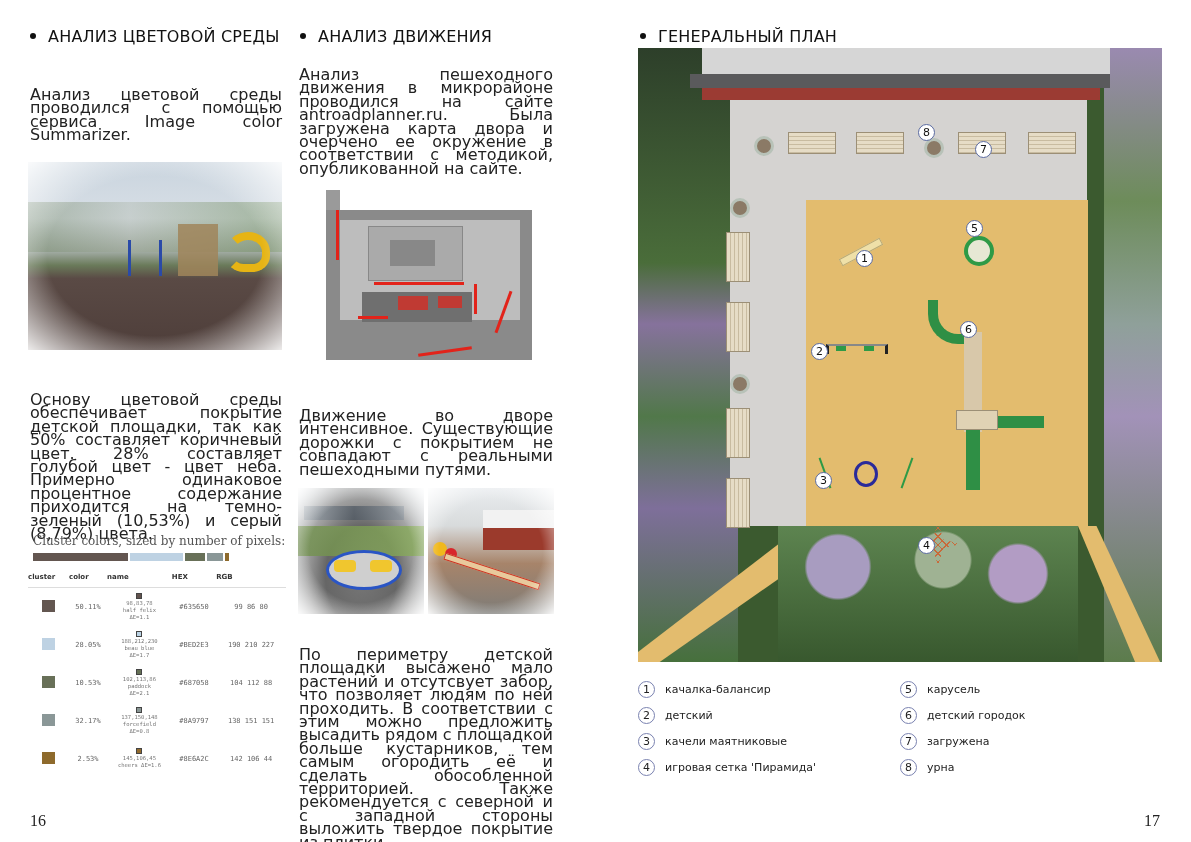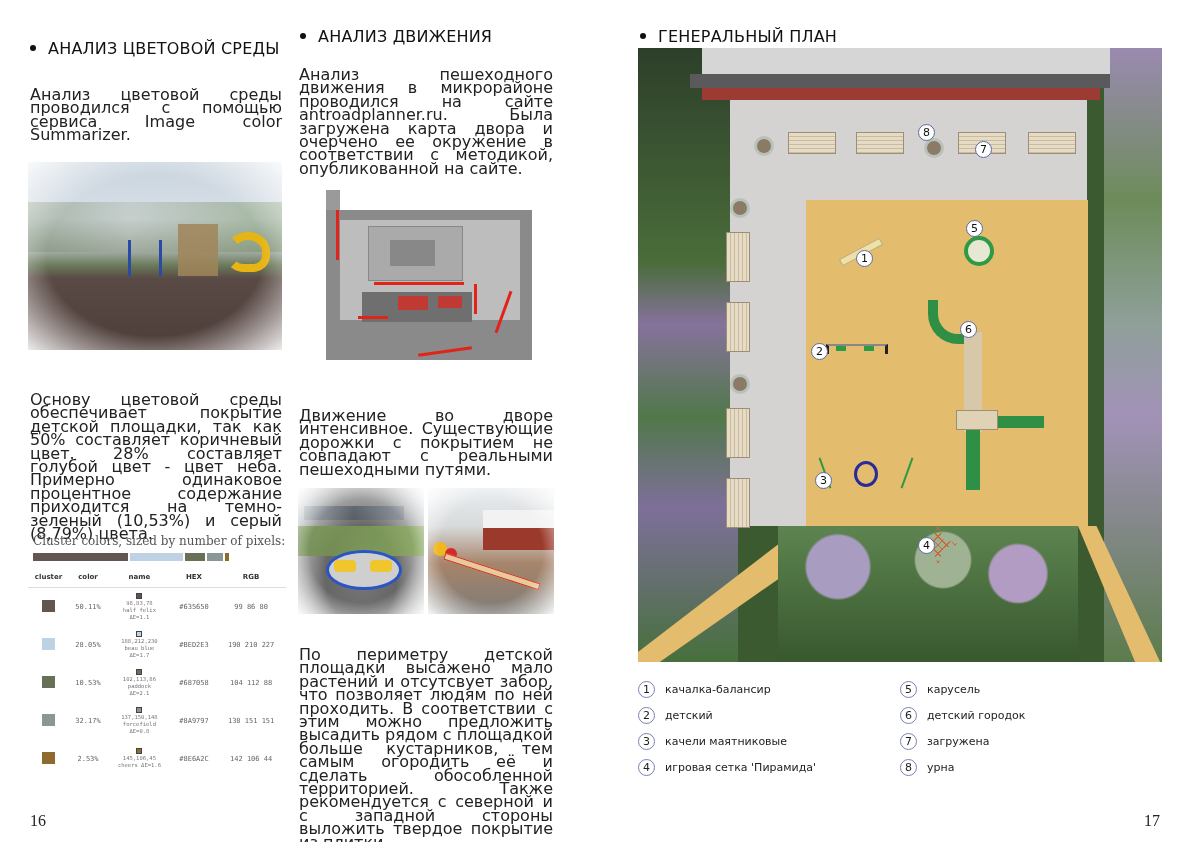--- a/index.html
+++ b/index.html
@@ -50,21 +50,21 @@
   .seesaw-photo .disc1 { position: absolute; left: 5px; top: 54px; width: 14px; height: 14px; border-radius: 50%; background: #f0b81c; }
   .seesaw-photo .disc2 { position: absolute; left: 17px; top: 60px; width: 12px; height: 12px; border-radius: 50%; background: #d8262b; }
   .seesaw-photo .fade { position: absolute; inset: 0; background: radial-gradient(ellipse at center, rgba(255,255,255,0) 58%, rgba(255,255,255,0.95) 100%); }
 
   
   .cluster { position: absolute; left: 28px; top: 534px; width: 262px; }
   .cluster-title { font-family: "DejaVu Serif", serif; font-size: 12px; color: #555; margin-left: 5px; }
   .cluster-bar { display: flex; gap: 2px; margin-top: 5px; margin-left: 5px; height: 8px; }
   .cluster-bar span { display: block; height: 8px; }
   .cluster-table { margin-top: 10px; width: 258px; border-collapse: collapse; }
-  .cluster-table th { font-size: 7px; font-weight: bold; color: #333; padding: 2px 0 6px; border-bottom: 1px solid #ddd; text-align: center; margin-left: 11px; }
+  .cluster-table th { font-size: 7px; font-weight: bold; color: #333; padding: 2px 0 6px; border-bottom: 1px solid #ddd; text-align: left; margin-left: 11px; }
   .cluster-table td { font-family: "DejaVu Sans Mono", monospace; font-size: 7px; color: #666; text-align: center; vertical-align: middle; height: 38px; }
   .cluster-table td.name { font-size: 5.5px; line-height: 7px; color: #777; }
   .swatch { display: inline-block; width: 13px; height: 12px; }
   .mini-swatch { display: block; width: 6px; height: 6px; margin: 0 auto 1px; border: 0.5px solid #444; }
 
   
   .plan { position: absolute; left: 638px; top: 48px; width: 524px; height: 614px; overflow: hidden; background: #3b5a2f; }
   .plan .veg-left { position: absolute; left: 0; top: 0; width: 100px; height: 614px; background: linear-gradient(180deg, #2d3f2a 0%, #4a6d3a 35%, #86729c 45%, #51784a 60%, #7e6f9a 75%, #46703c 100%); }
   .plan .veg-right { position: absolute; right: 0; top: 0; width: 58px; height: 614px; background: linear-gradient(180deg, #9a8ab0 0%, #6d8c5a 25%, #8fa09a 45%, #a292b8 60%, #5c7c4c 100%); }
   .plan .bldg { position: absolute; left: 64px; top: 0; width: 408px; height: 26px; background: #d6d6d6; }
@@ -98,21 +98,21 @@
   .legend { position: absolute; top: 676px; }
   .legend-item { display: flex; align-items: center; height: 26px; }
   .legend-num { width: 17px; height: 17px; border-radius: 50%; border: 1px solid #7a82b0; font-size: 11px; line-height: 15px; text-align: center; color: #222; margin-right: 10px; flex-shrink: 0; }
   .legend-label { font-size: 11px; color: #222; white-space: nowrap; }
 
   .page-num { position: absolute; top: 812px; font-family: "Liberation Serif", serif; font-size: 16px; color: #222; }
 </style>
 </head>
 <body>
 
-<div class="heading" style="left:30px; top:39px;">
+<div class="heading" style="left:30px; top:27px;">
   <span class="bullet"></span><span>АНАЛИЗ ЦВЕТОВОЙ СРЕДЫ</span>
 </div>
 
 <p class="para" style="left:30px; top:88px; width:252px;">Анализ цветовой среды проводился с помощью сервиса Image color Summarizer.</p>
 
 <div class="photo pg-photo">
   <div class="pg-trees"></div>
   <div class="pg-swing"></div>
   <div class="pg-tower"></div>
   <div class="pg-slide"></div>

